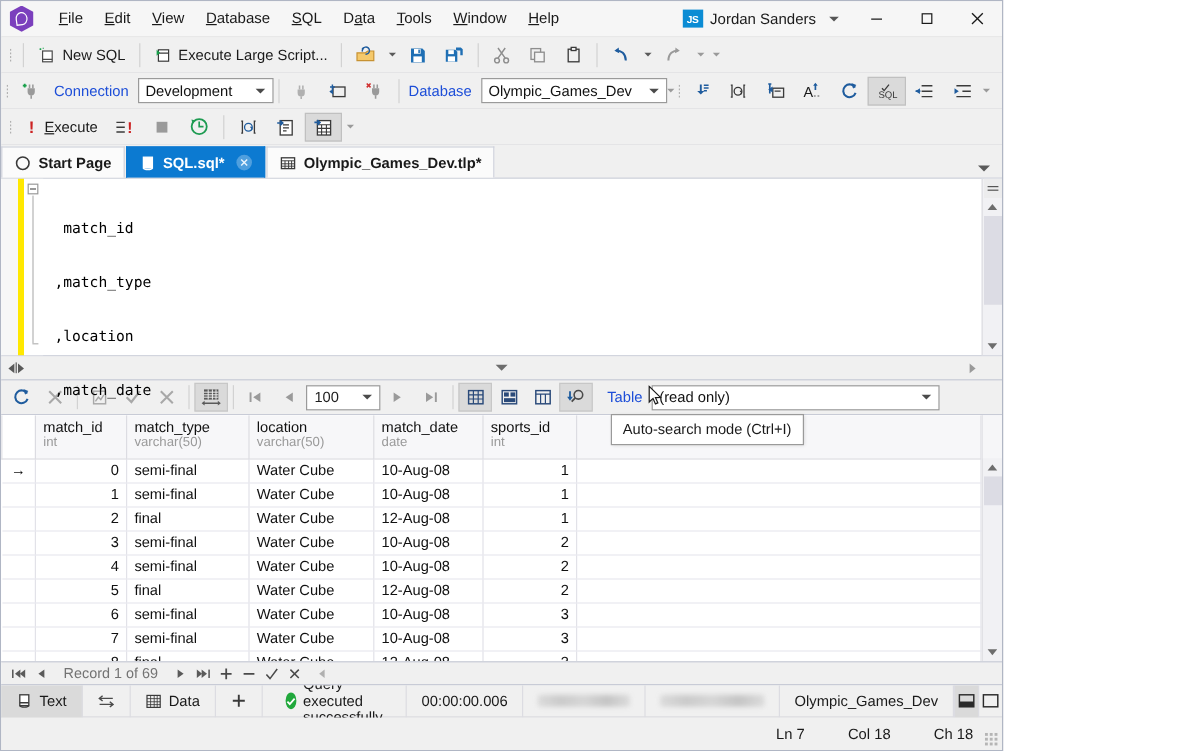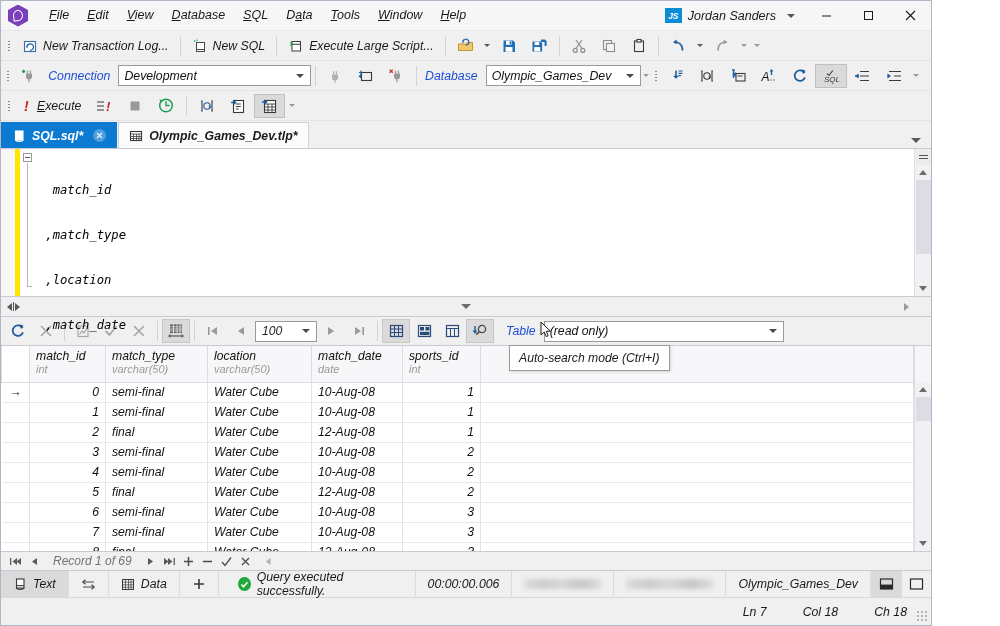--- a/index.html
+++ b/index.html
@@ -7,26 +7,25 @@
     margin: 0; padding: 0;
     width: 1000px; height: 626px;
     overflow: hidden;
     font-family: "Liberation Sans", sans-serif;
     font-size: 12px;
     color: #1e1e1e;
     background: #ffffff;
     -webkit-font-smoothing: antialiased;
   }
   .app {
-    width: 932px; height: 626px;
+    width: 836px; height: 626px;
     display: flex; flex-direction: column;
     border: 1px solid #b0b6c4;
     background: #f0f0f0;
     position: relative;
-    font-style: italic;
   }
 
   
   .titlebar {
     height: 30px; min-height: 30px;
     background: #f6f6f6;
     display: flex; align-items: center;
     border-bottom: 1px solid #e8e8e8;
     position: relative;
   }
@@ -397,28 +396,20 @@
             <line x1="10" y1="1" x2="1" y2="10" stroke="#1a1a1a" stroke-width="1.1"></line>
           </svg>
       </div>
     </div>
   </div>
 
   <div class="toolbar">
     <div class="grip">
         <i></i>
       </div>
-    <div class="tbtn">
-      <svg width="16" height="16" viewBox="0 0 16 16">
-        <rect x="2.5" y="3.5" width="11" height="10" fill="#fff" stroke="#3a6ea5" stroke-width="1.1"></rect>
-        <path d="M5 10 a3.3 3.3 0 1 1 3 2.4" fill="none" stroke="#1f5c9e" stroke-width="1.2"></path>
-        <path d="M4.2 7.6 l1.6 -1.4 l.5 2z" fill="#1f5c9e"></path>
-      </svg>
-      <span class="lbl">New Transaction Log...</span>
-    </div>
     <div class="tsep"></div>
     <div class="tbtn">
       <svg width="16" height="16" viewBox="0 0 16 16">
         <rect x="4.5" y="4.5" width="8" height="9" fill="#fff" stroke="#4a4a4a" stroke-width="1"></rect>
         <path d="M4.5 11.5 h8" stroke="#4a4a4a" stroke-width="1"></path>
         <path d="M2 3 l1.4 0 M2.7 2.3 l0 1.4" stroke="#19a04b" stroke-width="1.2"></path>
         <path d="M4.6 2.2 l.9 0 M5.05 1.75 l0 .9" stroke="#19a04b" stroke-width="1"></path>
       </svg>
       <span class="lbl">New SQL</span>
     </div>
@@ -666,20 +657,27 @@
         <path d="M3.5 6 h11 M3.5 9 h11 M3.5 12 h11 M7 6 v8.5 M11 6 v8.5" stroke="#3a3a3a" stroke-width=".9"></path>
         <path d="M1 4 h4.5 M3.4 2 l2.2 2 l-2.2 2" fill="none" stroke="#1f5c9e" stroke-width="1.4"></path>
       </svg>
     </div>
     <div class="tdrop dim">
         <span class="tri"></span>
       </div>
   </div>
 
   <div class="tabstrip">
+    <div class="tab">
+      <svg width="14" height="14" viewBox="0 0 14 14">
+        <circle cx="7" cy="7" r="5.2" fill="none" stroke="#3a3a3a" stroke-width="1.3"></circle>
+        <path d="M7 1.8 a5.2 5.2 0 0 1 0 10.4 a3.6 3.6 0 0 0 0 -10.4" fill="#3a3a3a"></path>
+      </svg>
+      <span>Start Page</span>
+    </div>
     <div class="tab active">
       <svg width="14" height="14" viewBox="0 0 14 14">
         <rect x="3.5" y="2" width="7.5" height="9" fill="#fff" stroke="#ffffff" stroke-width="1.1"></rect>
         <path d="M3.5 8.6 h7.5" stroke="#ffffff" stroke-width="1.1"></path>
         <path d="M3.5 11 a3.8 1.6 0 0 0 7.5 0" fill="none" stroke="#ffffff" stroke-width="1.1"></path>
       </svg>
       <span>SQL.sql*</span>
       <span class="closex">
         <svg width="7" height="7" viewBox="0 0 7 7">
             <line x1="1" y1="1" x2="6" y2="6" stroke="#eaf4fd" stroke-width="1.2"></line>

